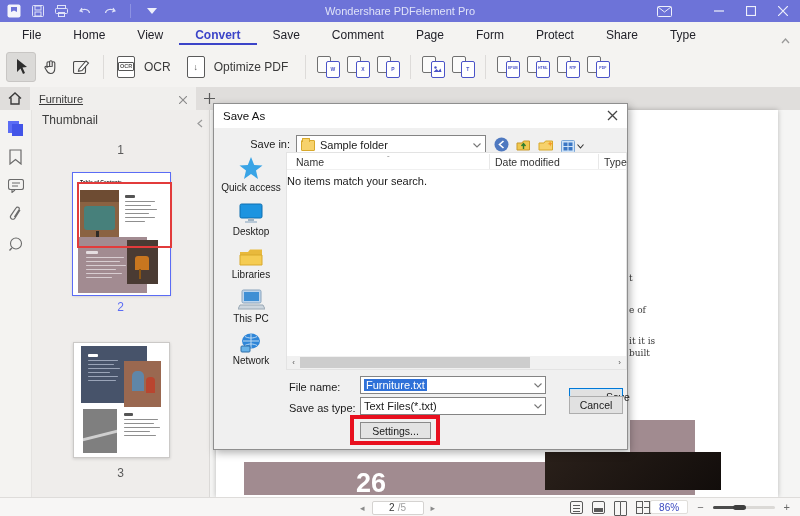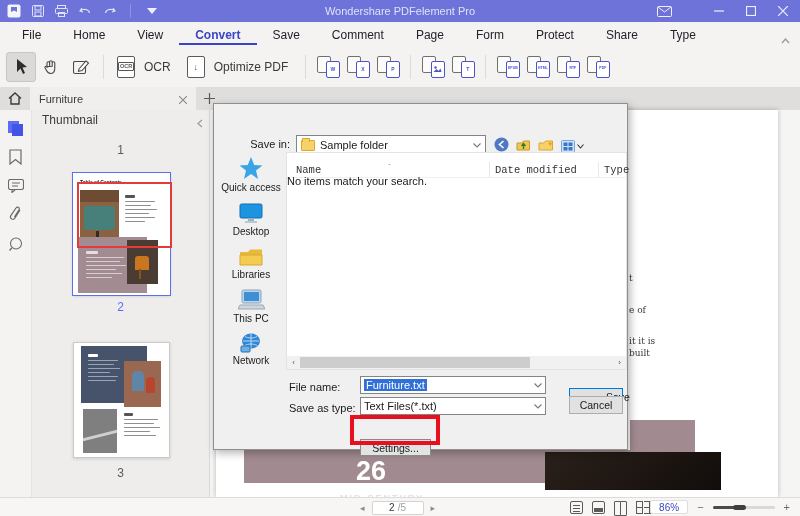--- a/index.html
+++ b/index.html
@@ -29,21 +29,21 @@
   .dp{position:relative;width:23px;height:22px;}
   .dp .back{position:absolute;left:0;top:0;width:14px;height:17px;border:1px solid #707070;border-radius:2px;background:#fbfbfa;}
   .dp .front{position:absolute;right:0;bottom:0;width:14px;height:17px;border:1px solid #4a53c8;border-radius:2px;background:#fff;display:flex;align-items:center;justify-content:center;}
   .dp .front span{font-size:5px;font-weight:bold;color:#4a53c8;letter-spacing:0;line-height:1;}
   .pg{width:18px;height:22px;border:1px solid #5a5a5a;border-radius:2px;background:#fff;display:flex;align-items:center;justify-content:center;}
   .pg .badge{font-size:5.5px;font-weight:bold;color:#555;border:1px solid #555;border-radius:1px;padding:0 1px;line-height:1.4;}
   
   .tabbar{position:absolute;top:87px;left:0;right:0;height:23px;background:#e0dedc;display:flex;align-items:center;}
   .tab-home{width:30px;height:23px;display:flex;align-items:center;justify-content:center;}
   .tab{width:166px;height:23px;background:#f0efed;display:flex;align-items:center;padding:0 9px;}
-  .tab-label{font-size:11px;color:#3a3a3a;flex:1;}
+  .tab-label{font-size:11px;color:#3a3a3a;flex:1;text-decoration:underline;}
   .tab-plus{width:26px;height:23px;display:flex;align-items:center;justify-content:center;}
   
   .main{position:absolute;top:110px;left:0;right:0;bottom:19px;background:#f5f5f4;}
   .iconstrip{position:absolute;left:0;top:0;bottom:0;width:32px;background:#f4f3f1;border-right:1px solid #e5e3e1;display:flex;flex-direction:column;align-items:center;padding-top:9px;}
   .strip-ic{width:20px;height:18px;display:flex;align-items:center;justify-content:center;margin-bottom:9px;}
   .thumbpanel{position:absolute;left:32px;top:0;bottom:0;width:178px;background:#efedeb;border-right:1px solid #dbd9d7;}
   .panel-title{position:absolute;left:10px;top:3px;font-size:12px;color:#3c3c3c;}
   .panel-collapse{position:absolute;right:6px;top:4px;}
   .pagelabel{position:absolute;width:100%;text-align:center;font-size:12px;color:#5a5a5a;}
   .pagelabel.sel{color:#5b6cf5;}
@@ -64,62 +64,62 @@
   .t3-dark{position:absolute;left:7px;top:3px;width:66px;height:57px;background:#47536a;}
   .t3-photo{position:absolute;left:50px;top:18px;width:37px;height:46px;background:#9a6850;overflow:hidden;}
   .t3-photo i{position:absolute;left:8px;top:10px;width:12px;height:20px;background:#5f86a8;border-radius:5px 5px 0 0;}
   .t3-photo b{position:absolute;left:22px;top:16px;width:9px;height:16px;background:#b9452f;border-radius:4px 4px 0 0;}
   .t3-gray{position:absolute;left:9px;top:66px;width:34px;height:44px;background:#7f7f7f;overflow:hidden;}
   .t3-gray i{position:absolute;left:-4px;top:24px;width:50px;height:3px;background:#cfcfcf;transform:rotate(-14deg);}
   
   .canvas{position:absolute;left:210px;top:0;right:0;bottom:0;}
   .docpage{position:absolute;left:6px;top:0;width:562px;bottom:0;background:#fff;box-shadow:0 0 5px rgba(0,0,0,.25);}
   .frag{position:absolute;font-family:"DejaVu Serif",serif;font-size:9px;color:#3a3a3a;}
-  .mauve-band{position:absolute;left:34px;top:340px;width:451px;height:33px;background:#a18b90;}
+  .mauve-band{position:absolute;left:34px;top:352px;width:451px;height:33px;background:#a18b90;}
   .mauve-patch{position:absolute;left:420px;top:310px;width:65px;height:40px;background:#a18b90;}
   .band-num{position:absolute;left:112px;top:6px;color:#fff;font-size:27px;font-weight:bold;}
   .band-cap{position:absolute;left:96px;top:43px;height:4px;overflow:hidden;color:#e9dfe2;font-size:9px;font-weight:bold;letter-spacing:2px;}
   .dark-img{position:absolute;left:335px;top:342px;width:176px;height:38px;background:linear-gradient(135deg,#2a201a,#120d0b);}
   
   .dialog{position:absolute;left:213px;top:103px;width:415px;height:347px;background:#f0f0f0;border:1px solid #8f8f8f;box-shadow:2px 3px 8px rgba(0,0,0,.3);z-index:20;}
   .dlg-titlebar{position:absolute;left:0;top:0;right:0;height:24px;background:#fff;display:flex;align-items:center;padding:0 9px;}
   .dlg-title{font-size:11.5px;color:#111;flex:1;}
   .dlg-row-savein{position:absolute;left:0;top:30px;right:0;height:22px;}
   .dlg-label{font-size:11px;color:#1a1a1a;}
   .savein-label{position:absolute;left:36px;top:4px;width:40px;text-align:right;}
   .savein-combo{position:absolute;left:82px;top:1px;width:190px;height:20px;background:#fff;border:1px solid #848484;display:flex;align-items:center;padding:0 4px;gap:5px;}
   .savein-combo .txt{font-size:11px;color:#1a1a1a;flex:1;}
   .mini-folder{width:14px;height:11px;background:#f7d26b;border:1px solid #d8a92c;border-radius:1px;position:relative;}
   .mini-folder:before{content:"";position:absolute;left:0;top:-3px;width:6px;height:3px;background:#f7d26b;border:1px solid #d8a92c;border-bottom:none;border-radius:1px 1px 0 0;}
   .dlg-nav{position:absolute;top:3px;display:flex;align-items:center;gap:7px;left:280px;}
   .dlg-side{position:absolute;left:4px;top:52px;width:66px;bottom:78px;display:flex;flex-direction:column;align-items:center;}
   .side-item{display:flex;flex-direction:column;align-items:center;margin-bottom:9px;}
   .side-item .lbl{font-size:10px;color:#1a1a1a;margin-top:2px;white-space:nowrap;}
   .dlg-list{position:absolute;left:72px;top:48px;width:341px;height:218px;background:#fff;border:1px solid #e3e3e3;}
-  .list-header{position:absolute;left:0;top:8px;right:0;height:17px;border-bottom:1px solid #f0f0f0;font-family:Liberation Mono, monospace;}
+  .list-header{position:absolute;left:0;top:0;right:0;height:17px;border-bottom:1px solid #f0f0f0;}
   .col-label{position:absolute;top:3px;font-size:10.5px;color:#333;}
   .col-div{position:absolute;top:1px;width:1px;height:15px;background:#e8e8e8;}
   .sort-caret{position:absolute;left:100px;top:1px;color:#888;font-size:8px;}
   .empty-msg{position:absolute;left:0;right:60px;top:22px;font-size:11px;color:#1a1a1a;}
   .hscroll{position:absolute;left:0;right:0;bottom:0;height:13px;background:#f1f1f1;display:flex;align-items:center;}
   .hs-btn{width:13px;height:13px;display:flex;align-items:center;justify-content:center;font-size:8px;color:#555;}
   .hs-track{flex:1;position:relative;height:13px;}
   .hs-thumb{position:absolute;left:0;top:1px;width:230px;height:11px;background:#cdcdcd;}
   .dlg-fname-label{position:absolute;left:75px;top:277px;}
   .dlg-ftype-label{position:absolute;left:75px;top:298px;}
   .combo{position:absolute;left:146px;width:186px;height:18px;background:#fff;border:1px solid #848484;display:flex;align-items:center;padding:0 3px;gap:37px;}
   .combo .val{font-size:11px;color:#1a1a1a;flex:1;white-space:nowrap;overflow:hidden;}
   .combo .val.selected{flex:none;background:#2f71d8;color:#fff;padding:0 2px;}
   .combo-fname{top:272px;}
   .combo-ftype{top:293px;}
   .btn{position:absolute;left:355px;width:54px;height:18px;background:#e1e1e1;border:1px solid #adadad;font-size:10.5px;color:#1a1a1a;display:flex;align-items:center;justify-content:center;}
   .btn-save{top:284px;border-color:#0078d7;box-shadow:inset 0 0 0 1px #cde6f7;padding-left:44px;}
   .btn-cancel{top:292px;}
   .red-annot{position:absolute;left:136px;top:311px;width:90px;height:30px;border:4px solid #e8101f;z-index:5;}
-  .btn-settings{position:absolute;left:146px;top:318px;width:71px;height:17px;background:#e3e3e3;border:1px solid #8a8a8a;font-size:10.5px;color:#1a1a1a;display:flex;align-items:center;justify-content:center;margin-top:17px;}
+  .btn-settings{position:absolute;left:146px;top:318px;width:71px;height:17px;background:#e3e3e3;border:1px solid #8a8a8a;font-size:10.5px;color:#1a1a1a;display:flex;align-items:center;justify-content:center;}
   
   .statusbar{position:absolute;left:0;right:0;bottom:0;height:19px;background:#f7f6f5;border-top:1px solid #dedcda;}
   .pagenav{position:absolute;left:360px;top:0;height:19px;display:flex;align-items:center;gap:7px;}
   .nav-arrow{font-size:9px;color:#8a8a8a;}
   .pagebox{width:52px;height:14px;background:#fff;border:1px solid #d5d3d1;border-radius:2px;display:flex;align-items:center;justify-content:center;gap:3px;font-size:10px;}
   .pagebox .cur{color:#333;}
   .pagebox .tot{color:#a0a0a0;}
   .viewicons{position:absolute;left:570px;top:3px;display:flex;gap:9px;align-items:center;}
   .vi{width:13px;height:13px;border:1px solid #5a5a5a;border-radius:2px;position:relative;}
   .vi.lines:before{content:"";position:absolute;left:2px;top:3px;right:2px;height:1px;background:#5a5a5a;box-shadow:0 3px 0 #5a5a5a, 0 6px 0 #5a5a5a;}
@@ -476,20 +476,28 @@
       <div class="mauve-patch"></div>
       <div class="mauve-band">
         <span class="band-num">26</span>
         <span class="band-cap">MID CENTURY</span>
       </div>
       <div class="dark-img"></div>
     </div>
   </div>
 
   <div class="dialog">
+    <div class="dlg-titlebar">
+      <span class="dlg-title">Save As</span>
+      <span>
+        <svg width="11" height="11">
+            <path d="M1 1 L10 10 M10 1 L1 10" stroke="#444" stroke-width="1.3"></path>
+          </svg>
+      </span>
+    </div>
 
     <div class="dlg-row-savein">
       <span class="dlg-label savein-label">Save in:</span>
       <div class="savein-combo">
         <span class="mini-folder"></span>
         <span class="txt">Sample folder</span>
         <svg width="8" height="5">
             <path d="M0.5 0.5 L4 4 L7.5 0.5" fill="none" stroke="#777" stroke-width="1.1"></path>
           </svg>
       </div>

